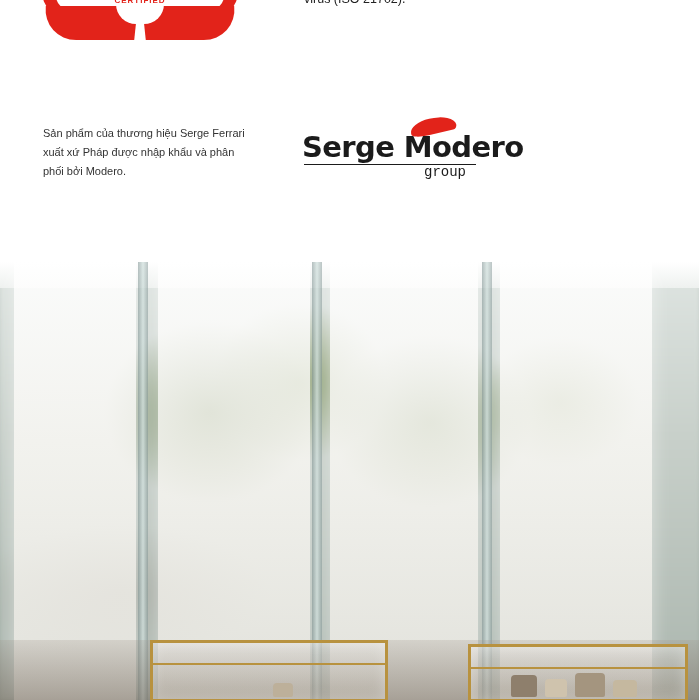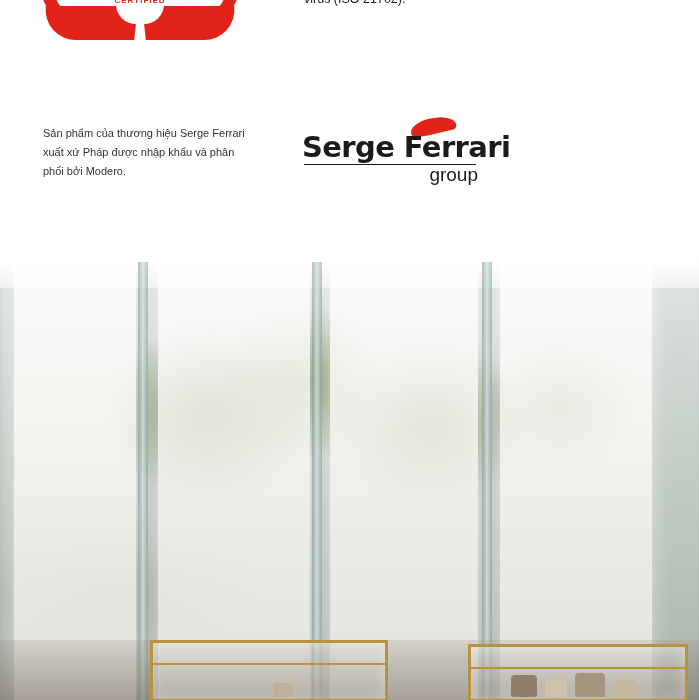--- a/index.html
+++ b/index.html
@@ -160,25 +160,25 @@
   .sf-logo .rule {
     position: absolute;
     left: 2px;
     top: 52px;
     width: 172px;
     height: 1px;
     background: #1b1b1b;
   }
   .sf-logo .sub {
     position: absolute;
-    right: 4px;
+    right: 16px;
     top: 52px;
-    font-size: 19px;
+    font-size: 14px;
     color: #1b1b1b;
-    font-family: Liberation Sans, sans-serif;
+    font-family: Liberation Mono, monospace;
   }
 
   
   .photo {
     position: absolute;
     left: 0;
     top: 262px;
     width: 699px;
     height: 438px;
     overflow: hidden;
@@ -279,21 +279,21 @@
     </div>
 
     <div class="top-right-text">virus (ISO 21702).</div>
 
     <div class="distributor-text">Sản phẩm của thương hiệu Serge Ferrari xuất xứ Pháp được nhập khẩu và phân phối bởi Modero.</div>
 
     <div class="sf-logo">
       <div class="flame">
         <div class="f1"></div>
       </div>
-      <div class="wordmark">Serge Ferrari</div>
+      <div class="wordmark">Serge Modero</div>
       <div class="rule"></div>
       <div class="sub">group</div>
     </div>
 
   </div>
 
   <div class="photo">
     <div class="view"></div>
     <div class="ceiling"></div>
     <div class="shade s1"></div>

